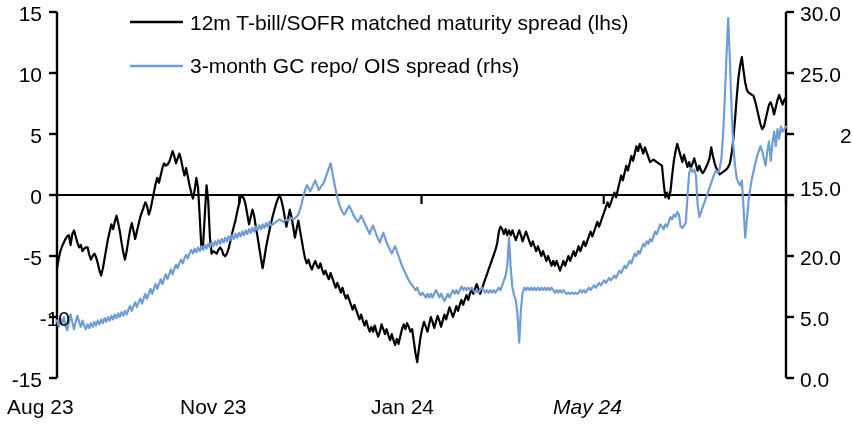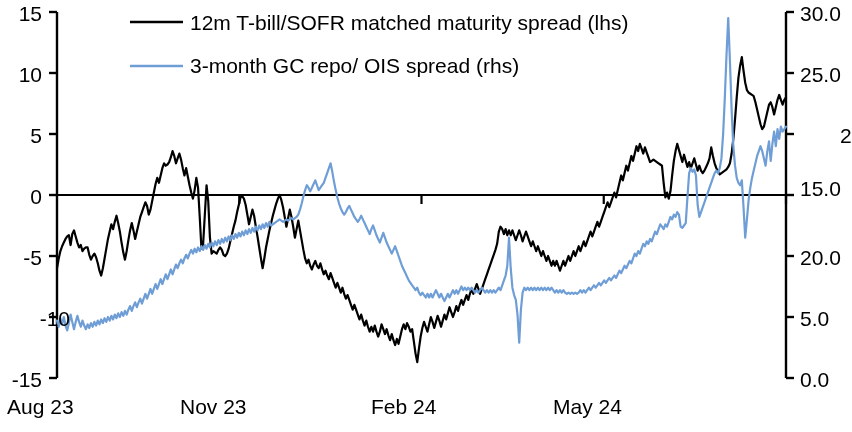--- a/index.html
+++ b/index.html
@@ -73,19 +73,19 @@
   <div class="axis-label y-right-label" style="left:800px;top:3px;">30.0</div>
   <div class="axis-label y-right-label" style="left:800px;top:64px;">25.0</div>
   <div class="axis-label y-right-label" style="left:840px;top:125px;">20.0</div>
   <div class="axis-label y-right-label" style="left:800px;top:178px;">15.0</div>
   <div class="axis-label y-right-label" style="left:800px;top:247px;">20.0</div>
   <div class="axis-label y-right-label" style="left:800px;top:308px;">5.0</div>
   <div class="axis-label y-right-label" style="left:800px;top:369px;">0.0</div>
 
   <div class="axis-label x-label" style="left:7px;width:100px;top:396px;">Aug 23</div>
   <div class="axis-label x-label" style="left:180px;width:100px;top:396px;">Nov 23</div>
-  <div class="axis-label x-label" style="left:371px;width:100px;top:396px;">Feb 24</div>
-  <div class="axis-label x-label" style="left:553px;width:100px;top:396px;">May 24</div>
+  <div class="axis-label x-label" style="left:371px;width:100px;top:396px;">Jan 24</div>
+  <div class="axis-label x-label" style="left:553px;width:100px;top:396px;font-style:italic;">May 24</div>
 
   <div class="legend-text" style="left:190px;top:12px;">12m T-bill/SOFR matched maturity spread (lhs)</div>
   <div class="legend-text" style="left:190px;top:55px;">3-month GC repo/ OIS spread (rhs)</div>
 
 </div>
 
 </body></html>

